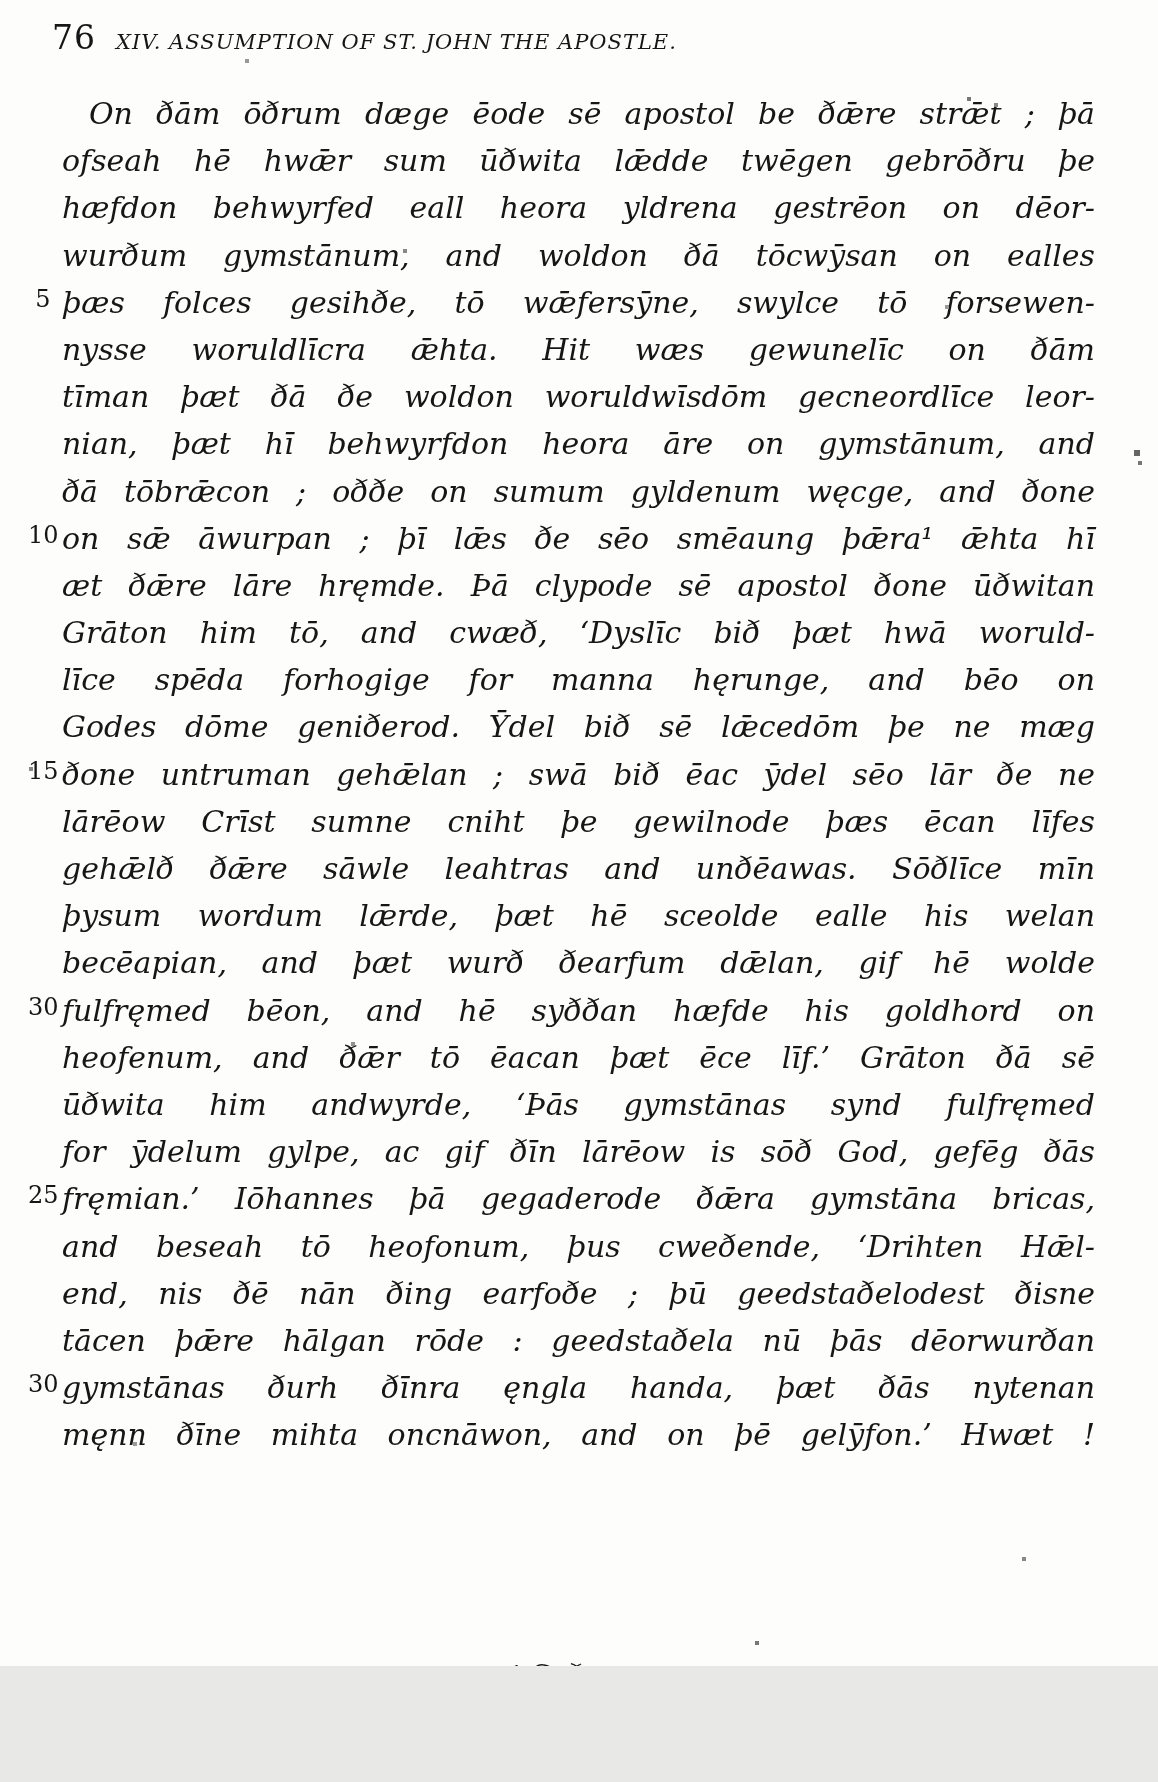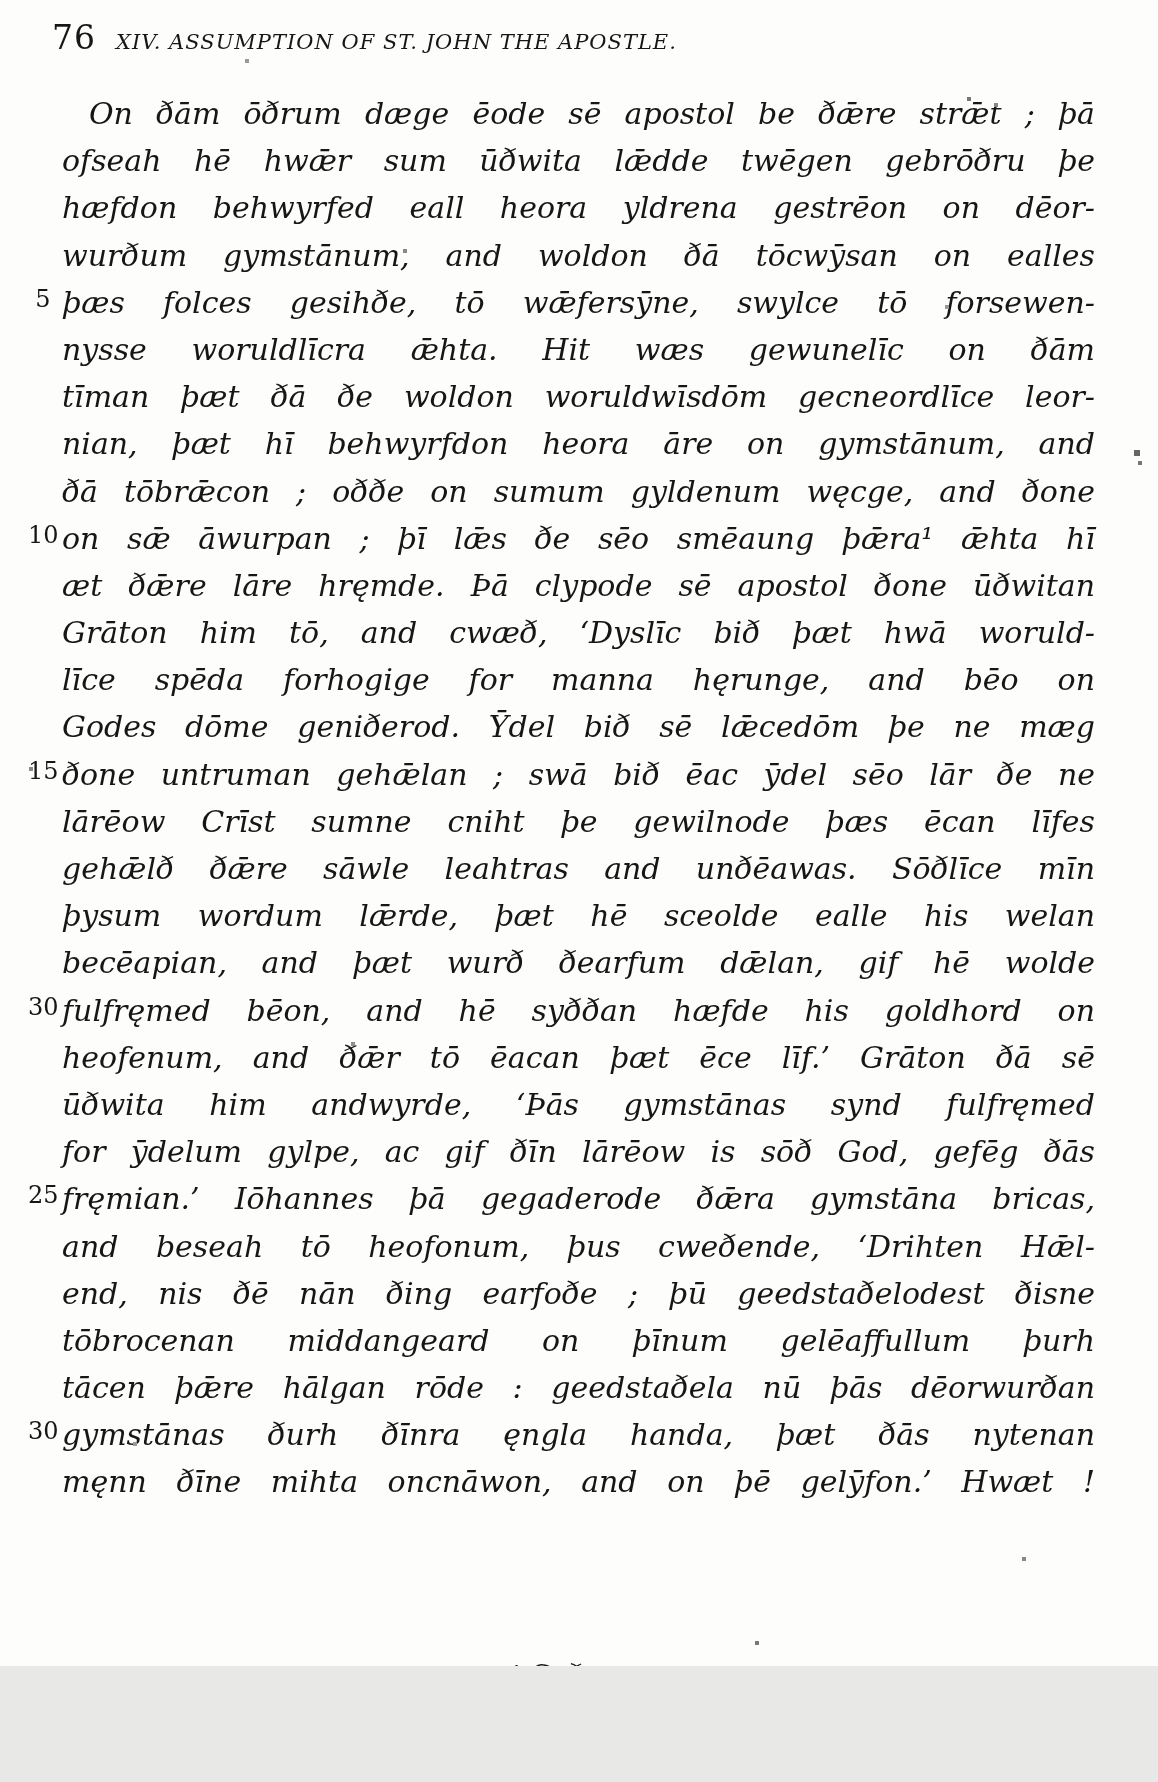--- a/index.html
+++ b/index.html
@@ -166,24 +166,20 @@
       <div class="text-line">
       <span class="line-number"></span>
       <div class="line-text">and beseah tō heofonum, þus cweðende, ‘Drihten Hǣl-</div>
     </div>
       <div class="text-line">
       <span class="line-number"></span>
       <div class="line-text">end, nis ðē nān ðing earfoðe ; þū geedstaðelodest ðisne</div>
     </div>
       <div class="text-line">
       <span class="line-number"></span>
-      <div class="line-text">tōbrocenan middangeard on þīnum gelēaffullum þurh</div>
-    </div>
-      <div class="text-line">
-      <span class="line-number"></span>
       <div class="line-text">tācen þǣre hālgan rōde : geedstaðela nū þās dēorwurðan</div>
     </div>
       <div class="text-line">
       <span class="line-number">30</span>
       <div class="line-text">gymstānas ðurh ðīnra ęngla handa, þæt ðās nytenan</div>
     </div>
       <div class="text-line">
       <span class="line-number"></span>
       <div class="line-text">męnn ðīne mihta oncnāwon, and on þē gelȳfon.’ Hwæt !</div>
     </div>

